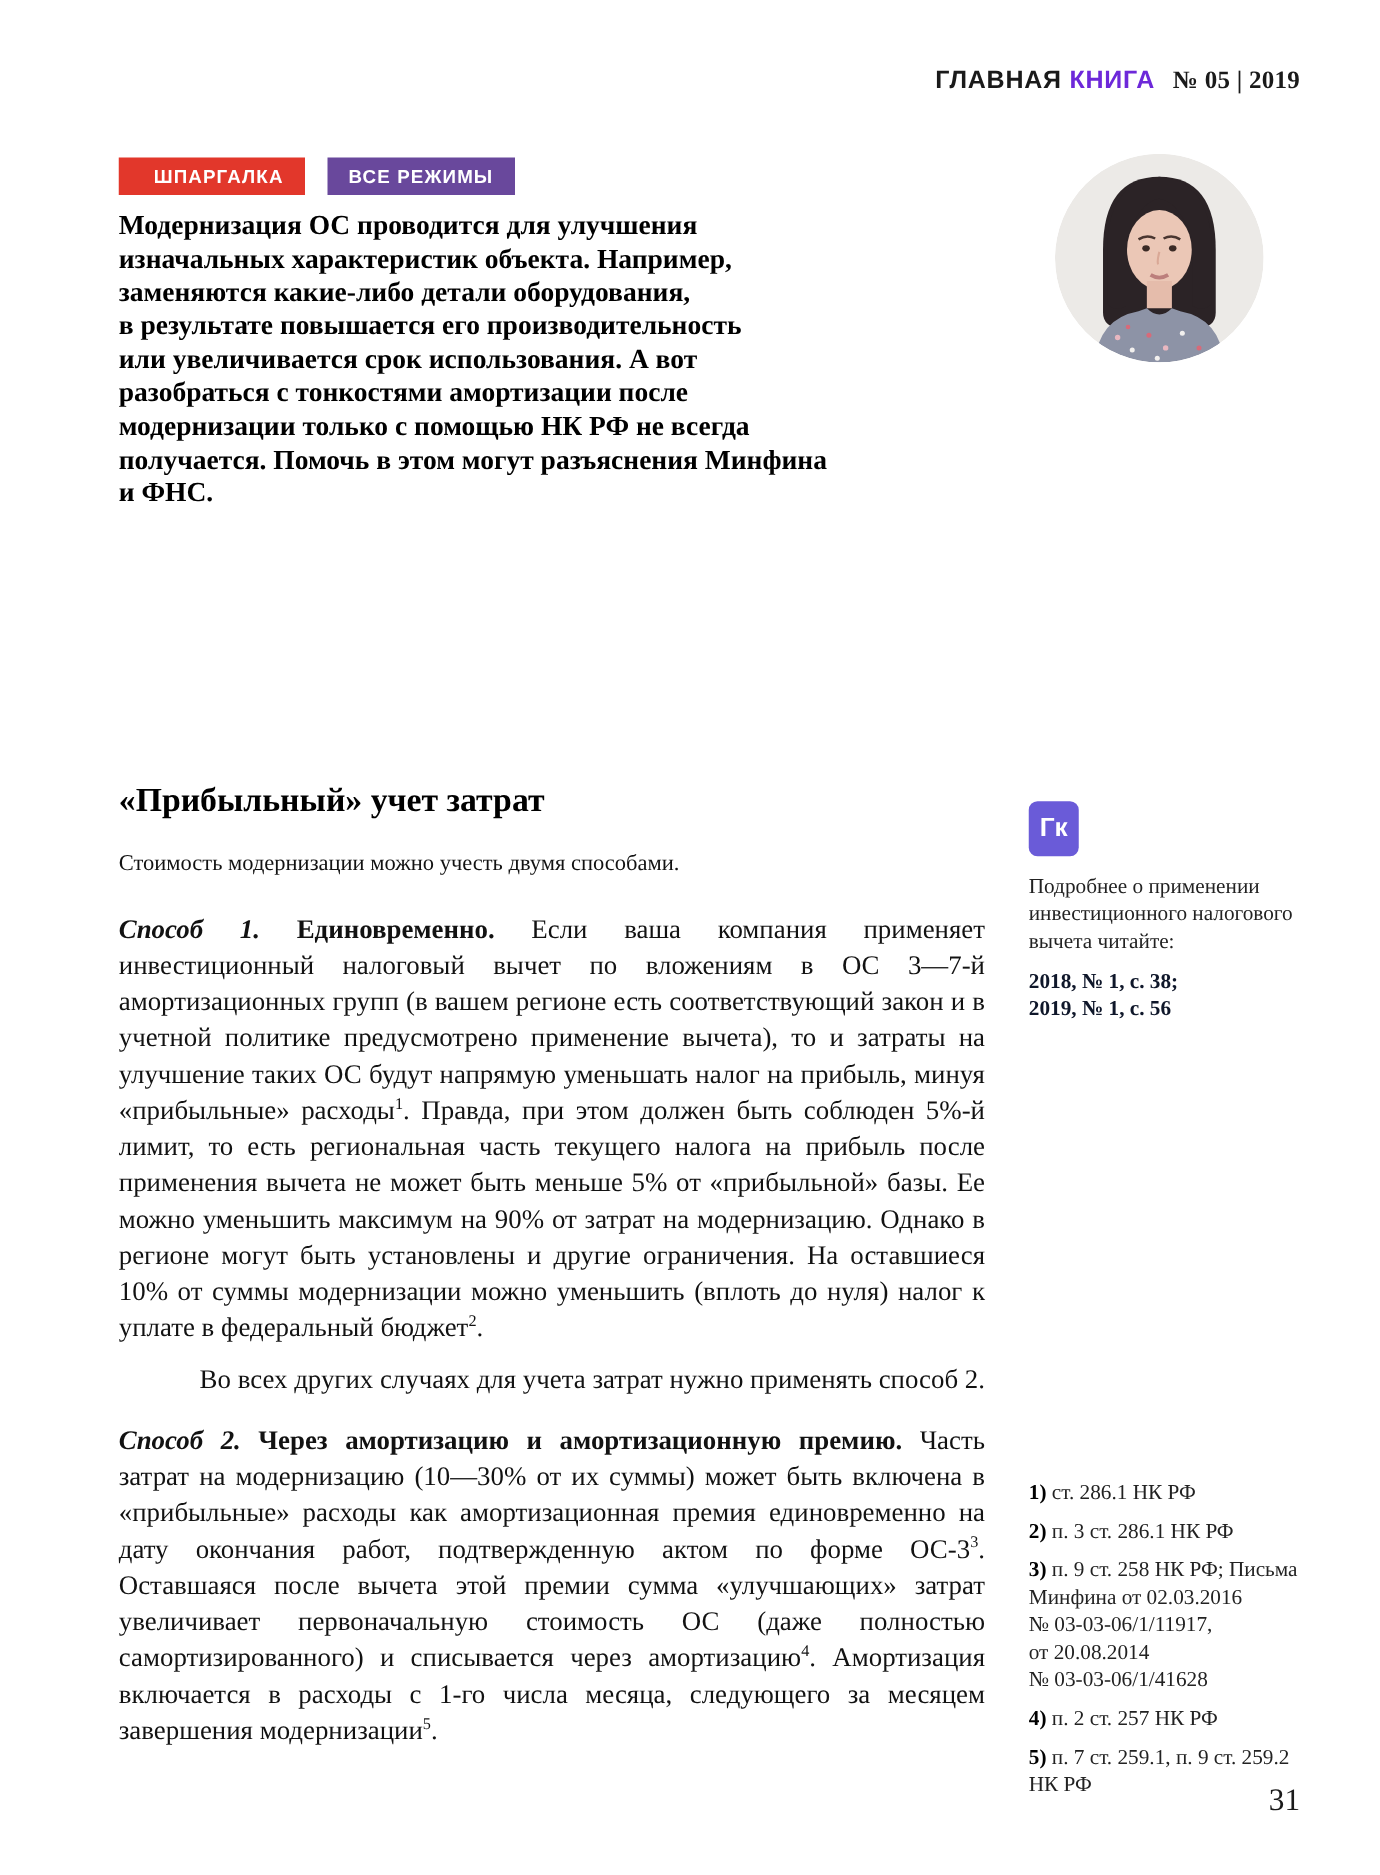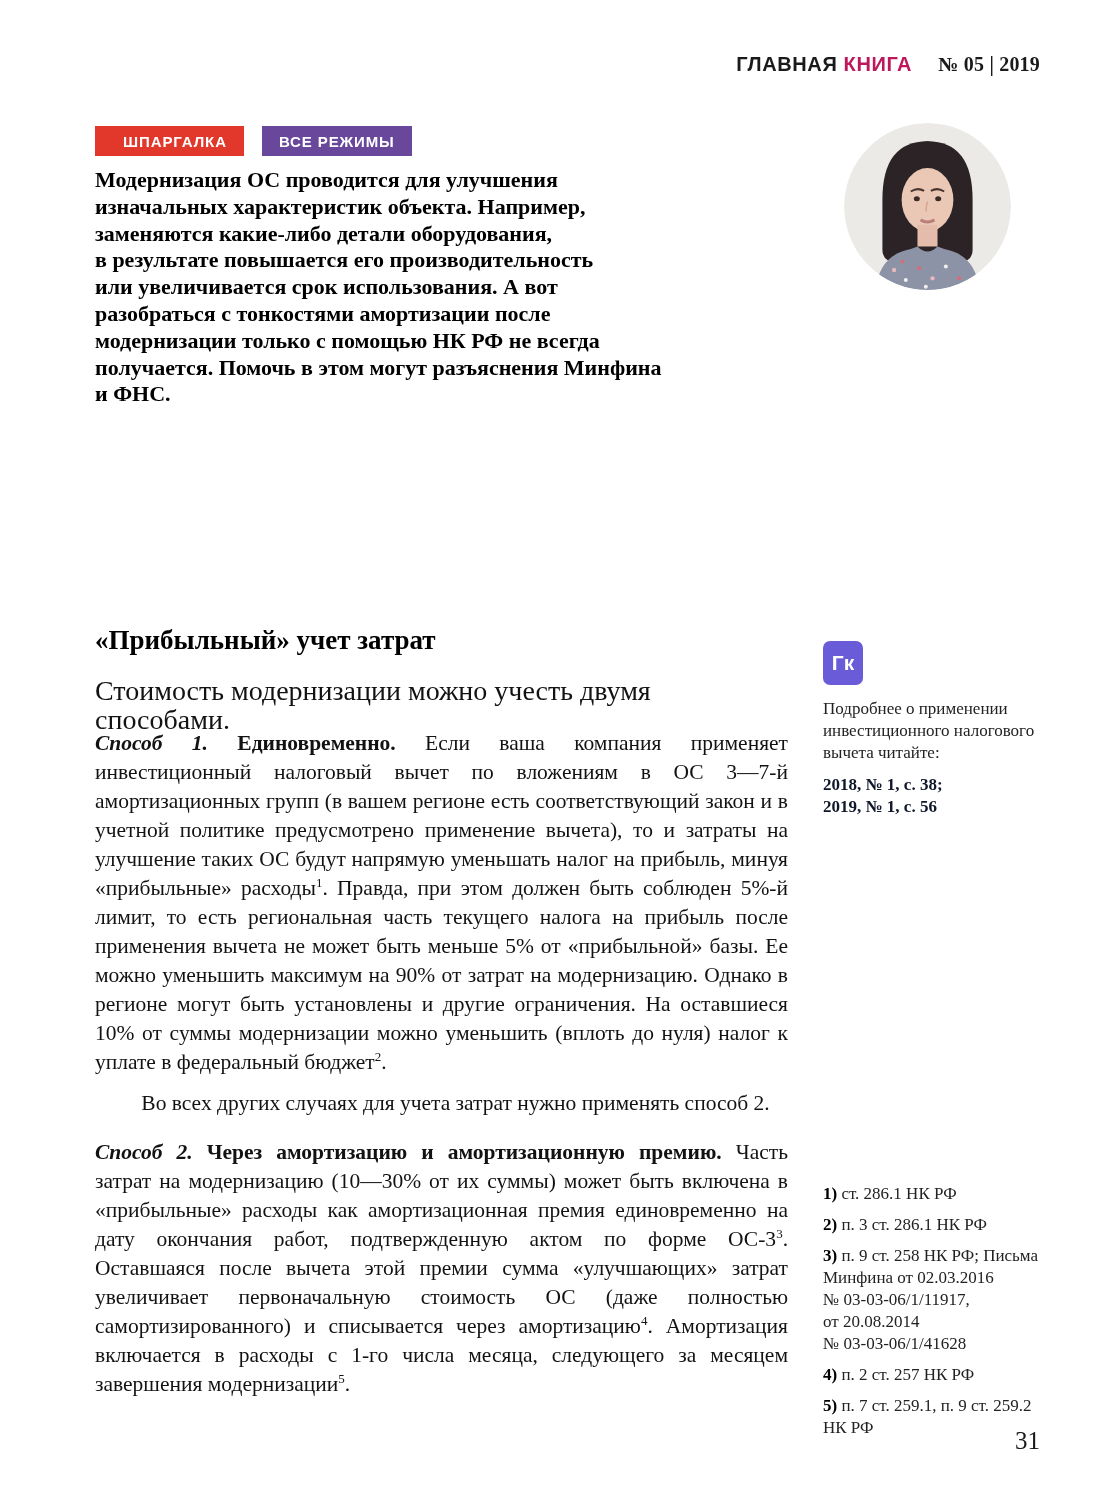--- a/index.html
+++ b/index.html
@@ -18,24 +18,24 @@
   
   .masthead {
     position: absolute;
     top: 53px; right: 64px;
     font-family: "Liberation Sans", "DejaVu Sans", sans-serif;
     font-size: 20px; font-weight: 700;
     letter-spacing: 0.6px;
     color: #1a1a1a;
     white-space: nowrap;
   }
-  .masthead .brand-purple { color: #be185d; }
+  .masthead .brand-purple { color: #6d28d9; }
   .masthead .issue {
     font-family: "Liberation Serif", "DejaVu Serif", serif;
-    font-weight: 700; letter-spacing: 0.2px; margin-left: 20px;
+    font-weight: 700; letter-spacing: 0.2px; margin-left: 8px;
   }
 
   
   .badges { position: absolute; top: 126px; left: 95px; display: flex; gap: 18px; }
   .badge {
     font-family: "Liberation Sans", "DejaVu Sans", sans-serif;
     font-size: 15px; font-weight: 700; letter-spacing: 0.9px;
     color: #ffffff; padding: 7px 17px 6px; line-height: 17px;
   }
   .badge-red    { background: #e2372b; padding-left: 28px; }
@@ -64,31 +64,31 @@
     position: absolute; top: 438px; left: 92px; width: 760px;
     font-size: 46px; line-height: 53px; font-weight: 700; color: #000;
     white-space: pre-line; letter-spacing: 0.2px;
   }
   .section-heading {
     position: absolute; top: 625px; left: 95px;
     font-size: 27px; font-weight: 700; color: #000;
   }
   .section-intro {
     position: absolute; top: 676px; left: 95px; width: 693px;
-    font-size: 28px; line-height: 29px;
+    font-size: 18px; line-height: 29px;
   }
 
   
   .body-par {
     position: absolute; left: 95px; width: 693px;
     font-size: 21.5px; line-height: 29px;
     text-align: justify; margin: 0; color: #121212;
   }
   .p-method1 { top: 729px; }
-  .p-note    { top: 1089px; text-indent: 28px; text-align: center; }
+  .p-note    { top: 1089px; text-indent: 28px; text-align: right; }
   .p-method2 { top: 1138px; }
   .lead-ital { font-weight: 700; font-style: italic; }
   .lead-bold { font-weight: 700; }
   sup.fn { font-size: 13px; line-height: 0; vertical-align: super; }
 
   
   .gk-logo {
     position: absolute; top: 641px; left: 823px;
     width: 40px; height: 44px; border-radius: 7px;
     background: #6a5bd8; color: #ffffff;

